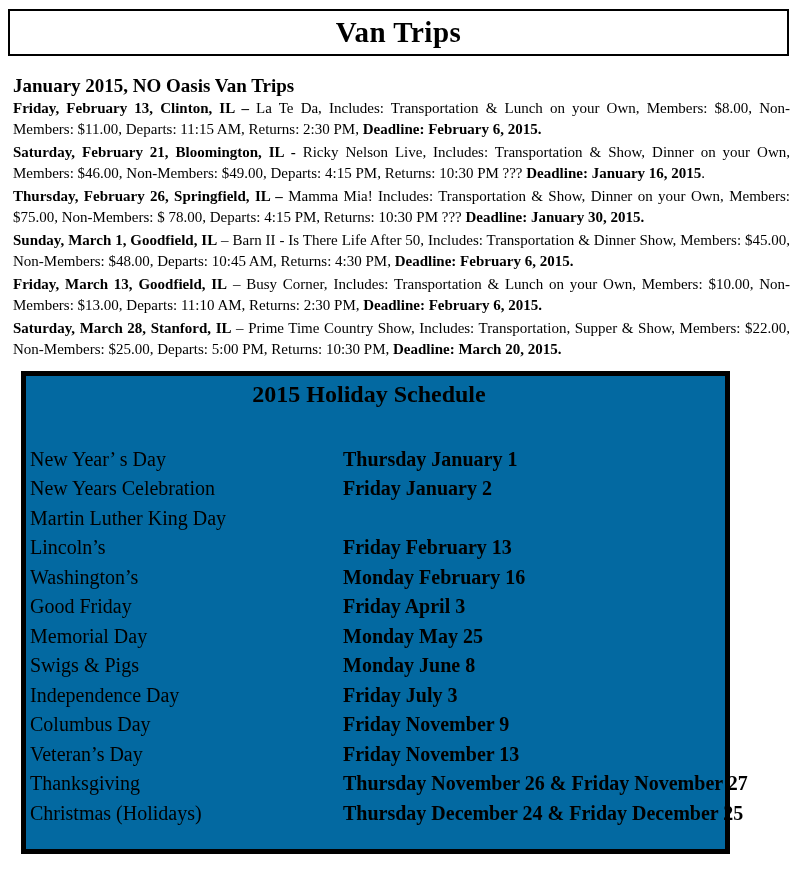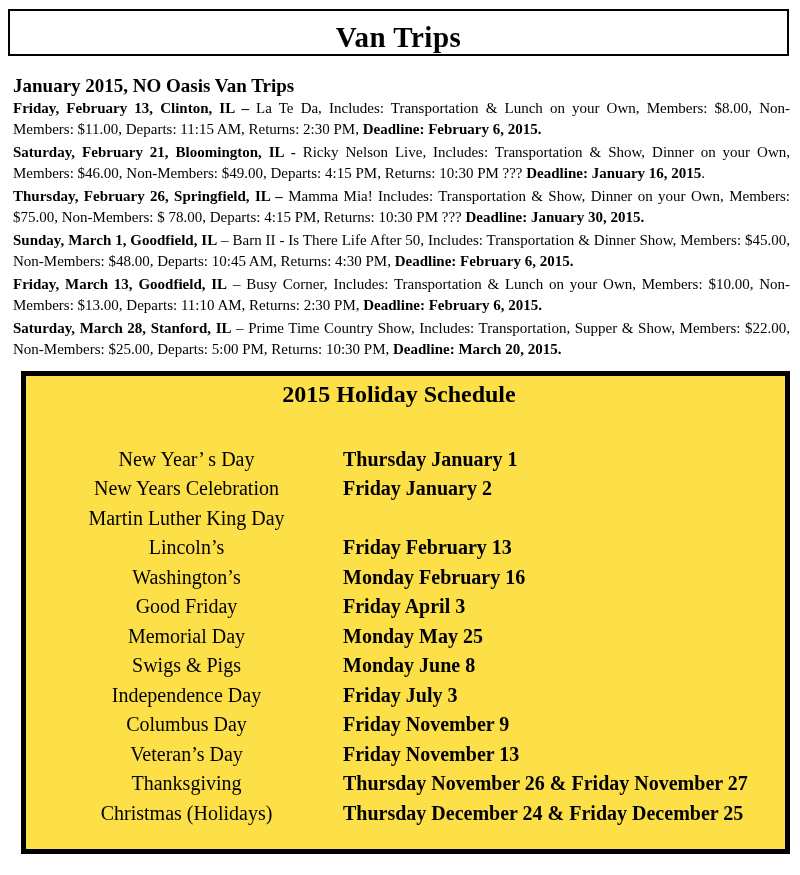--- a/index.html
+++ b/index.html
@@ -13,21 +13,21 @@
     width: 800px;
     height: 875px;
     overflow: hidden;
     position: relative;
   }
   .title-box {
     margin: 9px 11px 0 8px;
     border: 2px solid #000;
     height: 43px;
     display: flex;
-    align-items: flex-end;
+    align-items: center;
     justify-content: center;
   }
   .page-title {
     font-weight: bold;
     font-size: 29px;
     letter-spacing: 0.5px;
   }
   .content {
     margin: 20px 10px 0 13px;
   }
@@ -39,46 +39,45 @@
   }
   .trip {
     margin: 2px 0 0 0;
     font-size: 15px;
     line-height: 21px;
     text-align: justify;
   }
   .trip .b { font-weight: bold; }
   .holiday-box {
     margin: 11px 0 0 21px;
-    width: 769px;
+    width: 709px;
     box-sizing: border-box;
     border: 5px solid #000;
     padding: 2px 13px 21px 0;
-    background: #fde047;
+    background: #0369a1;
   }
   .holiday-title {
     text-align: center;
     font-weight: bold;
     font-size: 24px;
     line-height: 32px;
   }
   .holiday-list {
     margin-top: 35px;
     padding-left: 4px;
     font-size: 20px;
   }
   .holiday-row {
     display: flex;
     line-height: 29.5px;
     white-space: nowrap;
   }
   .holiday-name {
     width: 313px;
     flex: none;
-    text-align: center;
   }
   .holiday-date {
     flex: 1;
     font-weight: bold;
   }
 </style>
 </head>
 <body>
 
 <div class="title-box">

